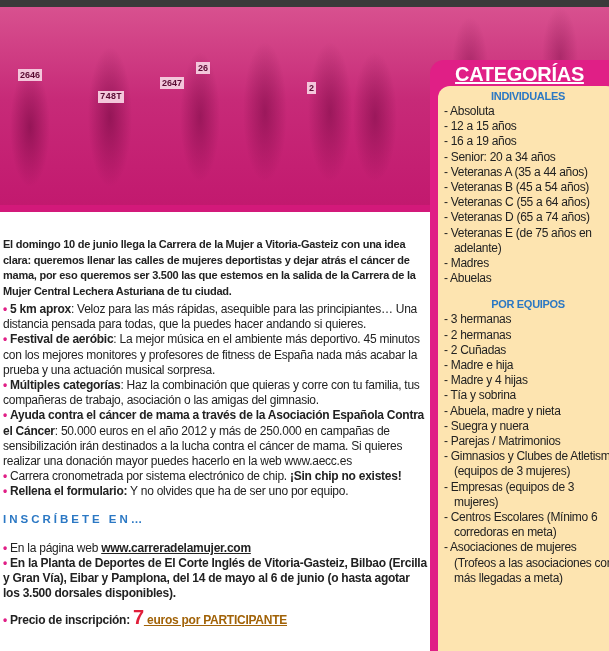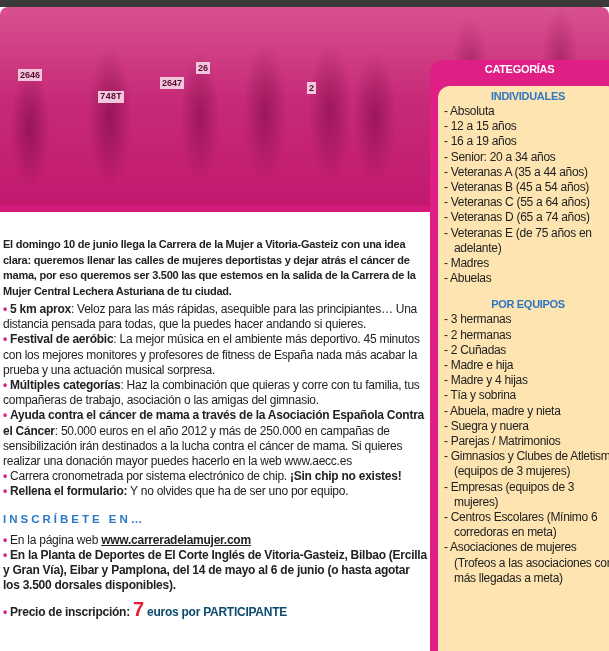--- a/index.html
+++ b/index.html
@@ -9,42 +9,41 @@
     background:
       radial-gradient(ellipse 20px 60px at 30px 120px, rgba(90,0,50,0.45), transparent),
       radial-gradient(ellipse 22px 70px at 110px 110px, rgba(90,0,50,0.45), transparent),
       radial-gradient(ellipse 20px 65px at 200px 110px, rgba(90,0,50,0.4), transparent),
       radial-gradient(ellipse 22px 70px at 265px 105px, rgba(90,0,50,0.4), transparent),
       radial-gradient(ellipse 22px 70px at 330px 105px, rgba(90,0,50,0.4), transparent),
       radial-gradient(ellipse 22px 65px at 375px 110px, rgba(90,0,50,0.4), transparent),
       radial-gradient(ellipse 18px 50px at 470px 60px, rgba(90,0,50,0.3), transparent),
       radial-gradient(ellipse 18px 50px at 560px 50px, rgba(90,0,50,0.3), transparent),
       linear-gradient(180deg, #d8518f 0%, #c72a78 45%, #c2186e 100%);
-    border-radius: 8px;
   }
   .bib { position:absolute; background:#f3c7db; color:#5a0b33; font-size:9px; font-weight:bold; padding:1px 2px; }
   .photo-bottom { position:absolute; left:0; top:205px; width:430px; height:7px; background:#d3197a; }
   .right-strip { position:absolute; left:430px; top:60px; width:179px; height:591px; background:#e01f86; border-radius:14px 0 0 0; }
-  .cat-title { position:absolute; left:430px; top:63px; width:179px; text-align:center; color:#ffffff; font-weight:bold; font-size:11px; letter-spacing:-0.3px; }
+  .cat-title { position:absolute; left:430px; top:63px; width:179px; text-align:center; color:#ffffff; font-weight:bold; font-size:20px; letter-spacing:-0.3px;text-decoration:underline; }
   .cat-box { position:absolute; left:438px; top:86px; width:180px; height:565px; background:#fde4b0; border-radius:12px 12px 0 0; }
   .sub-heading { text-align:center; color:#2b78c4; font-weight:bold; font-size:11px; letter-spacing:-0.3px; margin-top:4px; }
   .note { text-align:center; color:#222; font-size:10.5px; line-height:13px; margin-top:6px; }
   .cat-list { margin:2px 0 0 6px; padding:0; list-style:none; color:#222; font-size:12px; line-height:15.2px; letter-spacing:-0.3px; }
   .cat-list li { padding-left:10px; text-indent:-10px; }
   .team-heading { margin-top:12px; }
   .main { position:absolute; left:3px; top:222px; width:425px; color:#222; font-size:12px; line-height:15.2px; letter-spacing:-0.25px; }
   .intro { font-weight:bold; margin:15px 0 3px 0; font-size:11px; line-height:15.5px; }
   .bullet { margin:0; }
   .dot { color:#e01f86; font-weight:bold; }
   .b { font-weight:bold; }
-  .inscribete { color:#2b78c4; font-weight:bold; letter-spacing:3px; font-size:11.5px; margin-top:12px; margin-bottom:6px; }
+  .inscribete { color:#2b78c4; font-weight:bold; letter-spacing:3px; font-size:11.5px; margin-top:12px; margin-bottom:14px; }
   .link { font-weight:bold; text-decoration:underline; }
   .price-row { margin-top:8px; }
   .price-big { color:#e01f3a; font-weight:bold; font-size:20px; }
-  .price-red { color:#0c4a6e; font-weight:bold; }
+  .price-red { color:#a16207; font-weight:bold;text-decoration:underline; }
 </style>
 </head>
 <body>
 
 <div class="topbar"></div>
 
 <div class="photo">
   <span class="bib" style="left:18px;top:62px;">2646</span>
   <span class="bib" style="left:98px;top:84px;font-family:Liberation Mono, monospace;">748T</span>
   <span class="bib" style="left:160px;top:70px;">2647</span>

